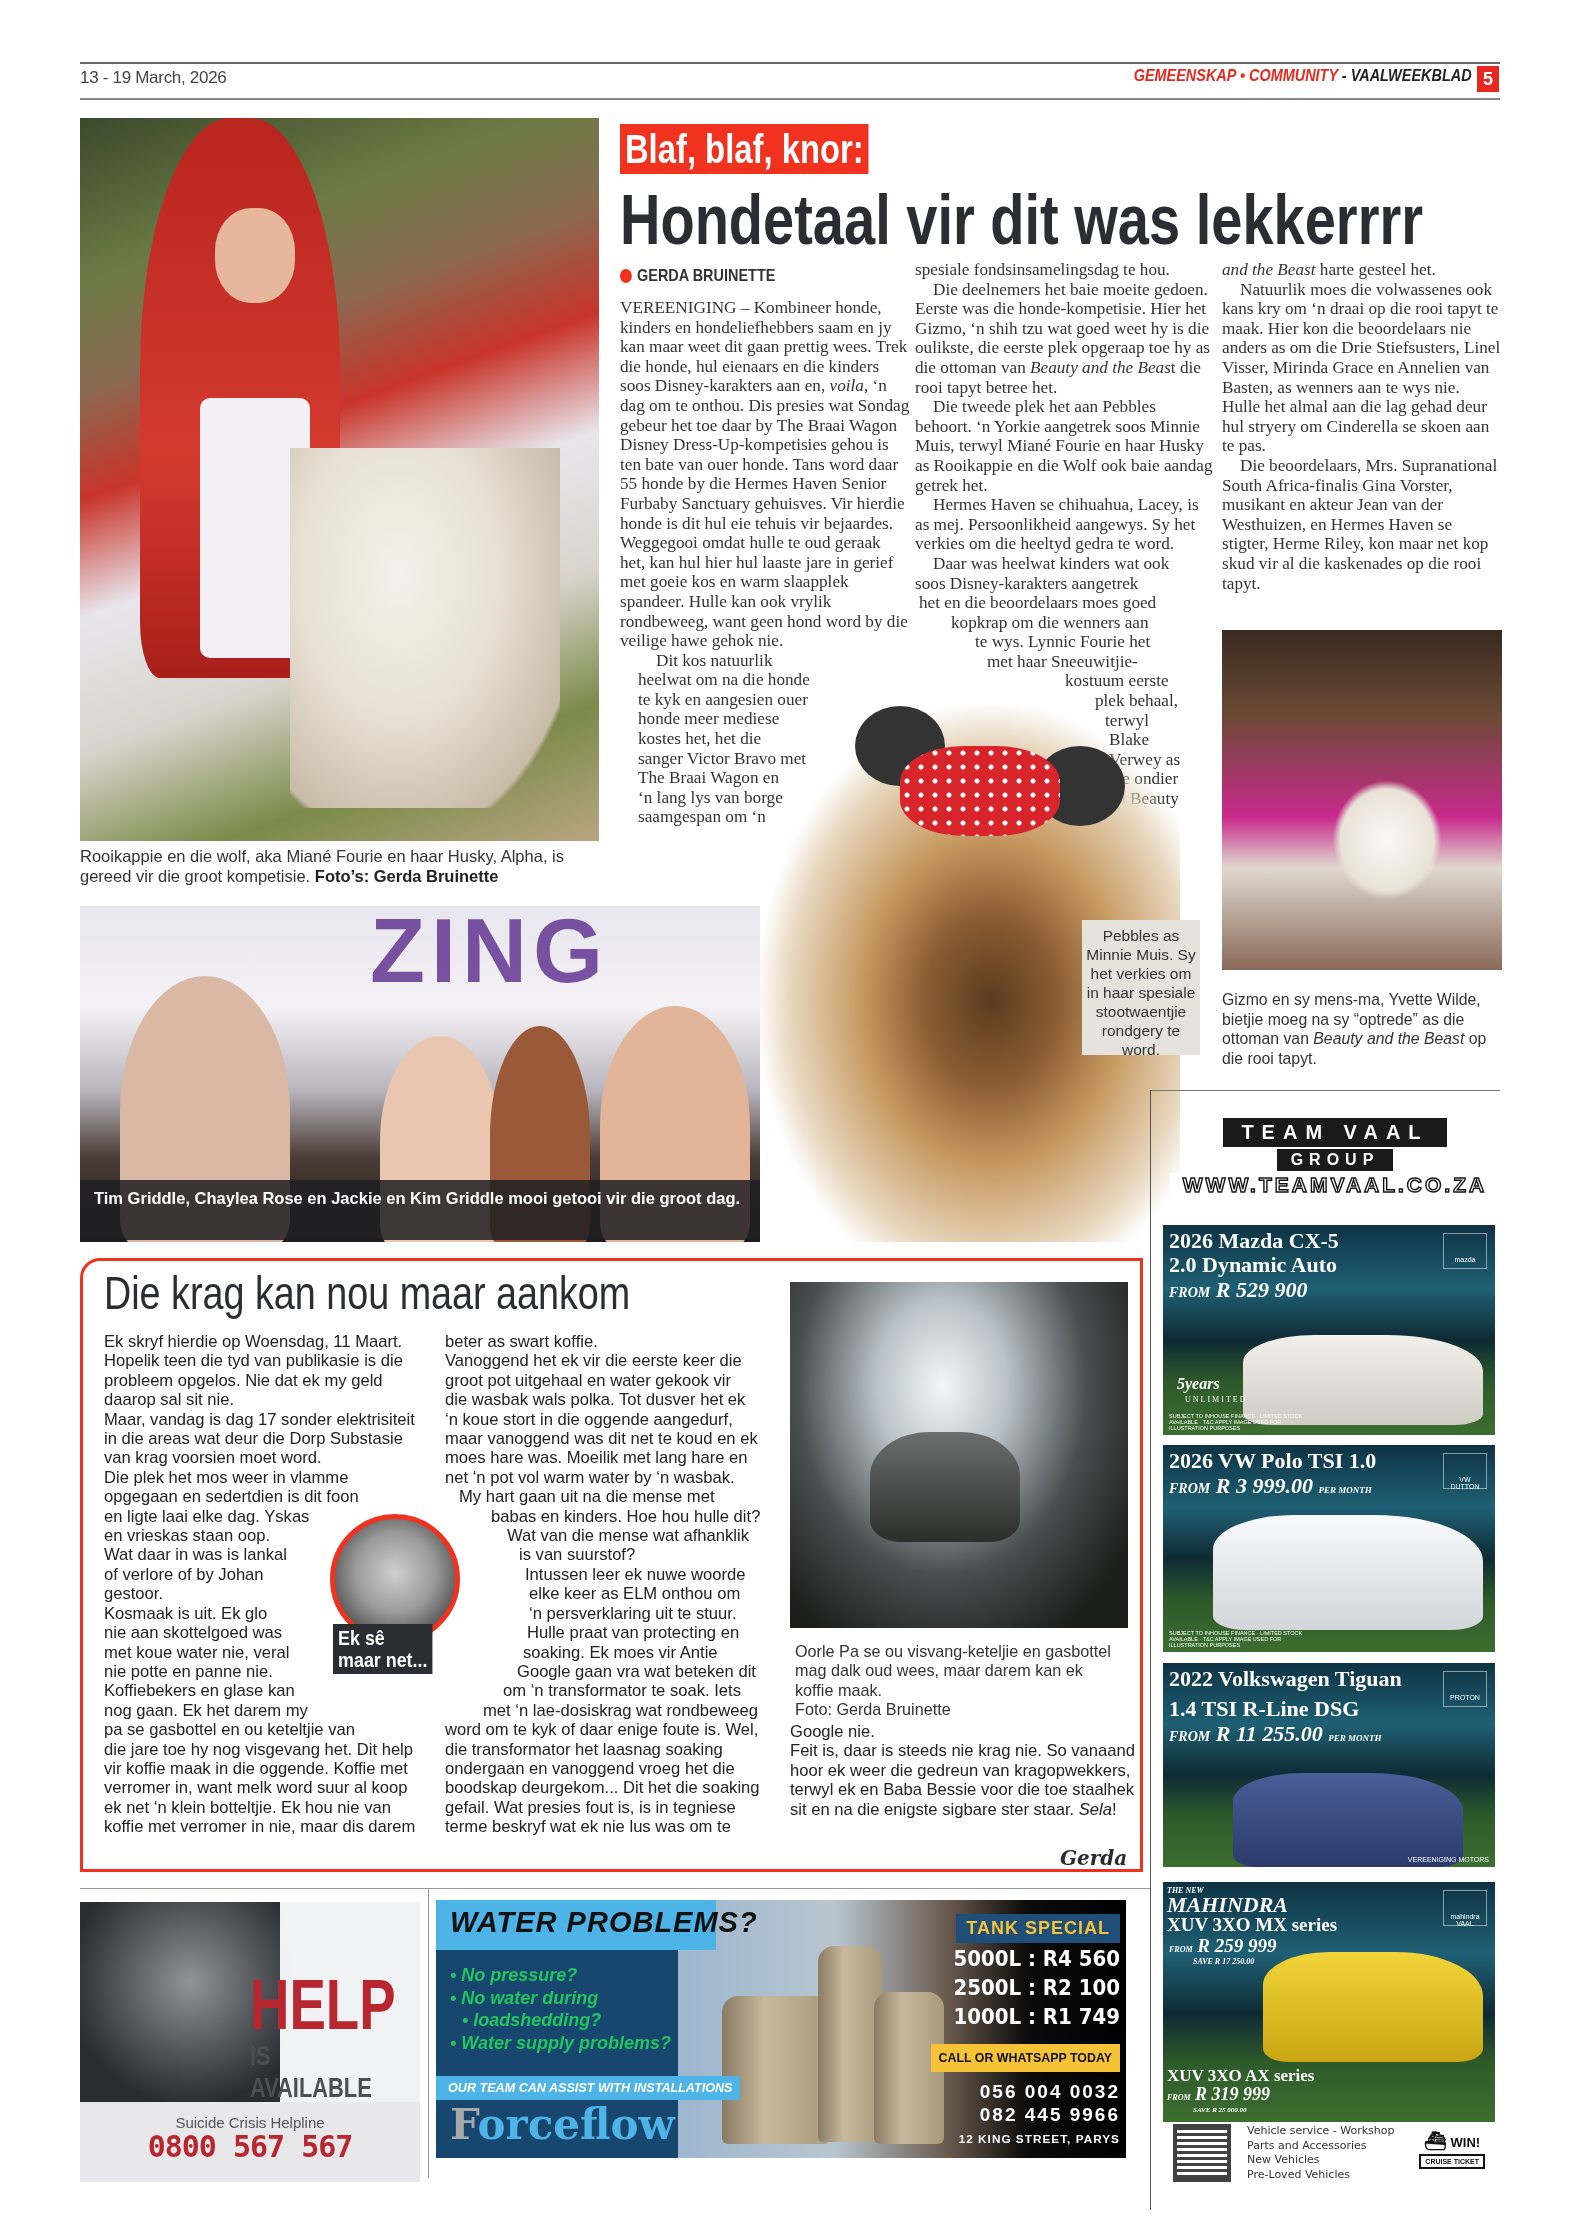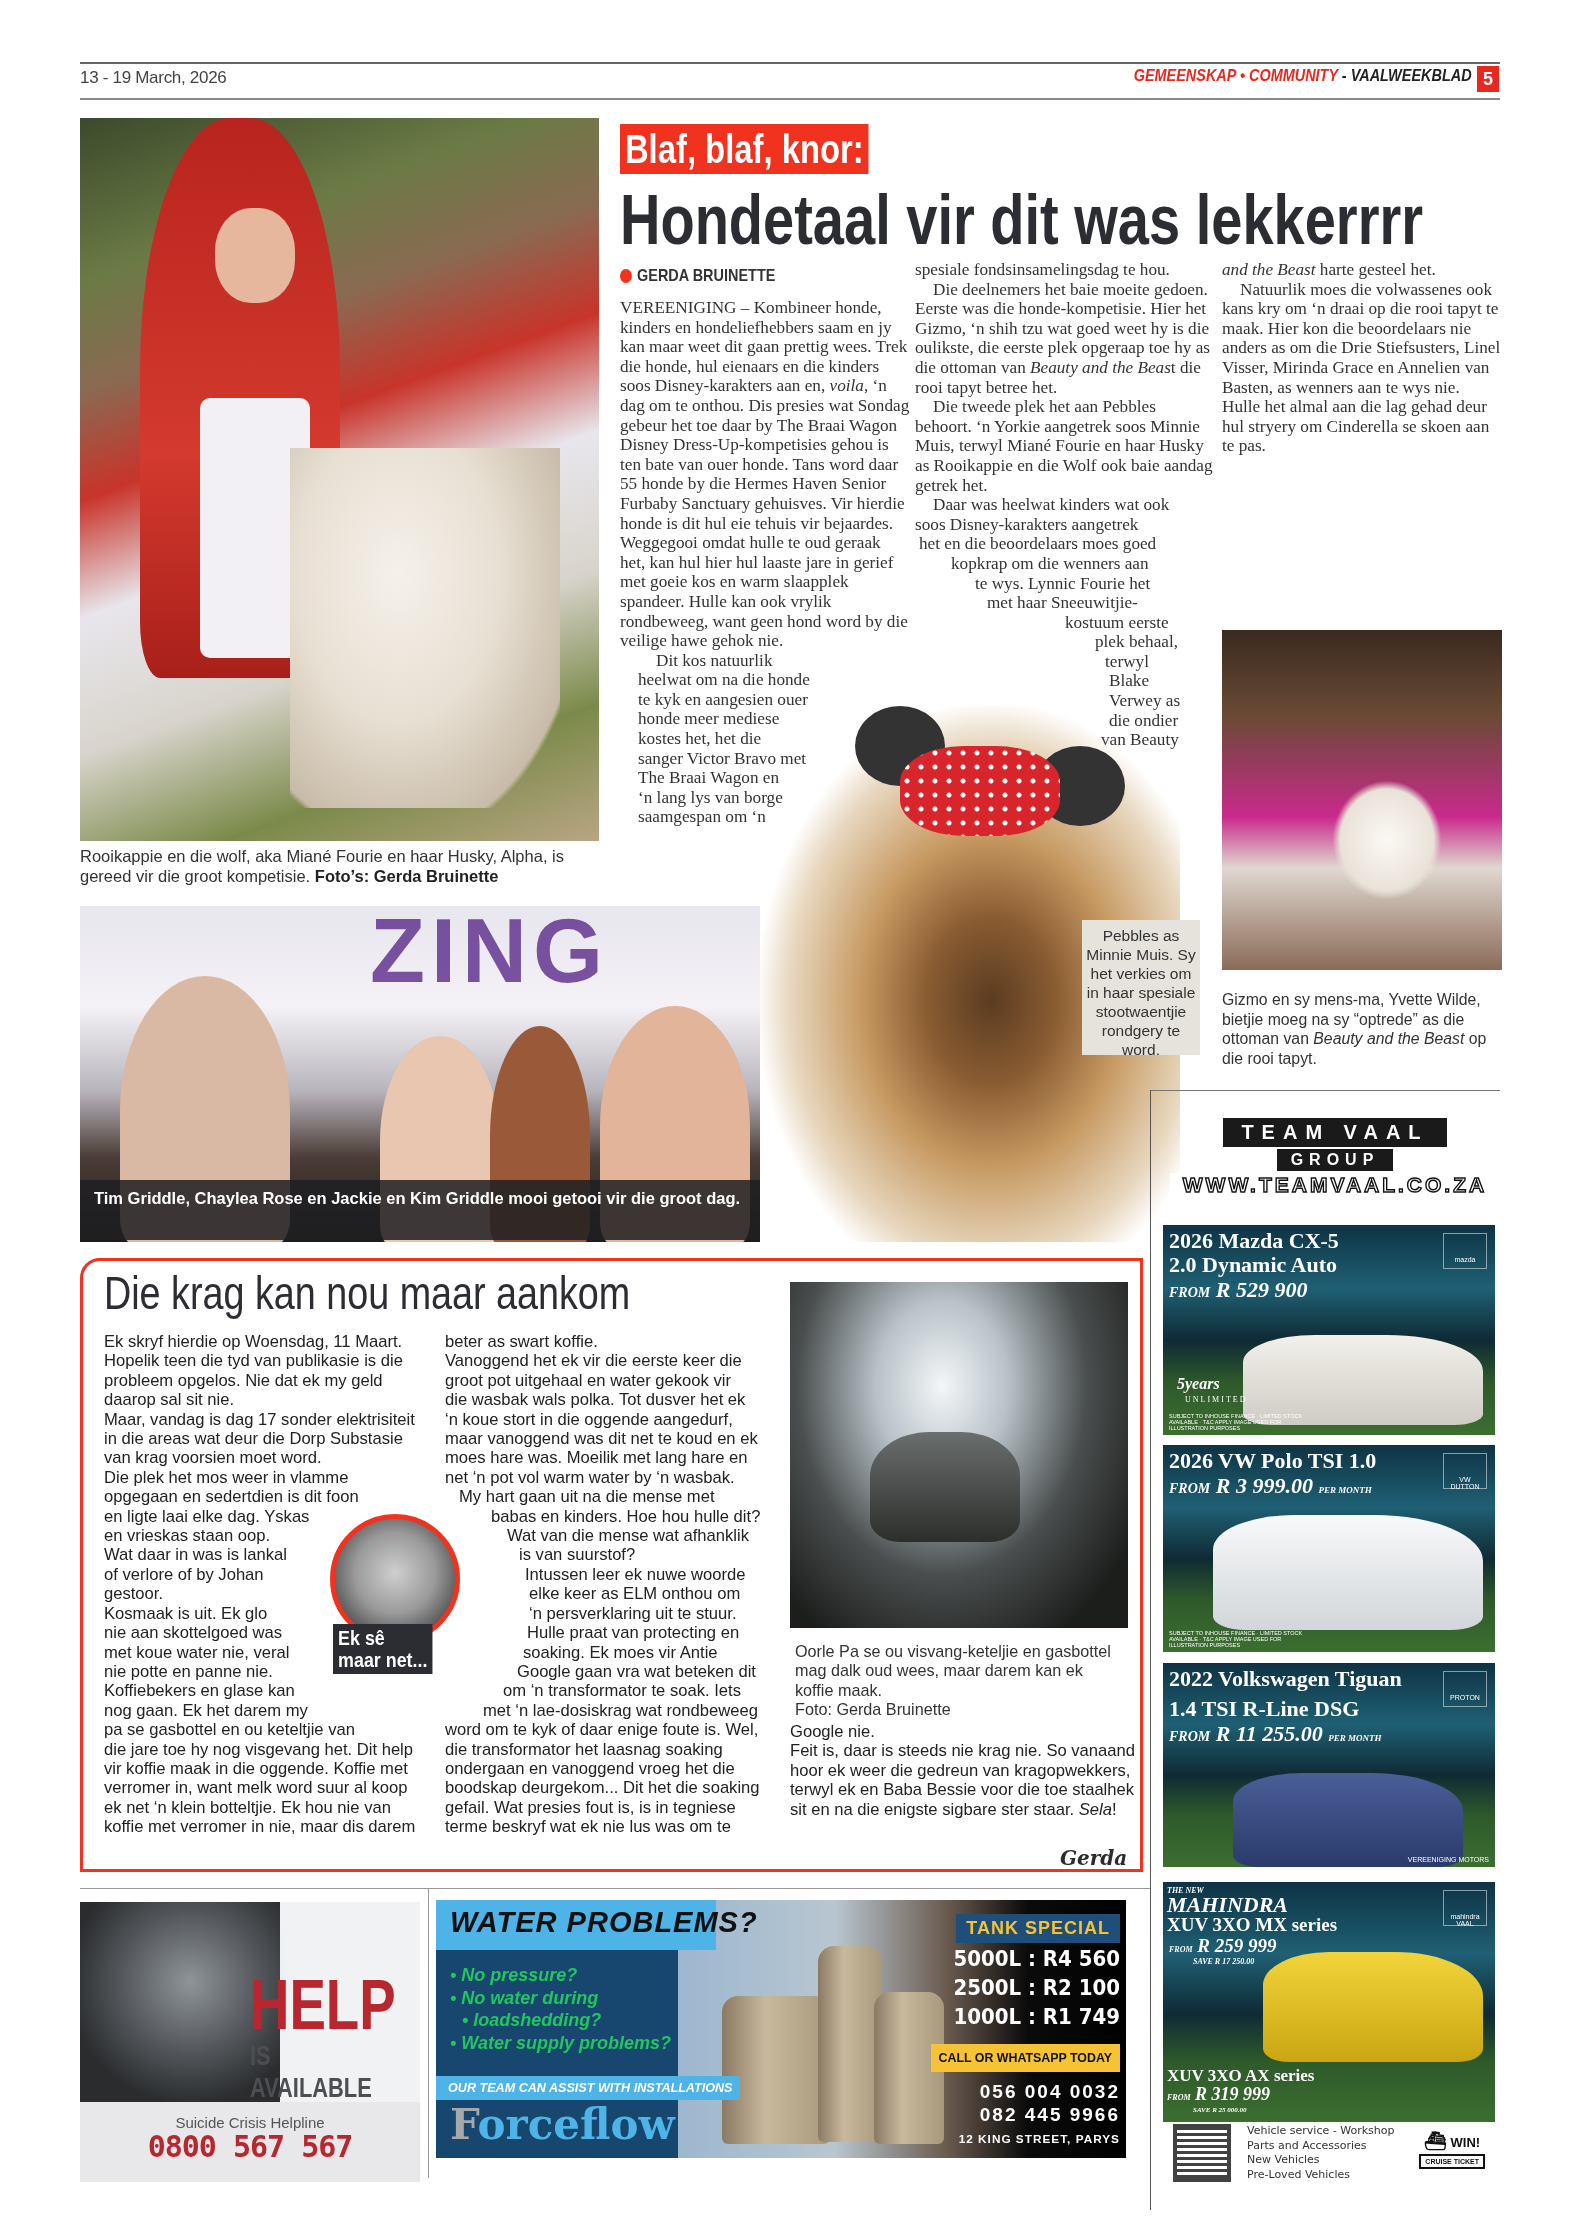--- a/index.html
+++ b/index.html
@@ -159,40 +159,42 @@
       <span class="wrap-line" style="padding-left: 0px;">The Braai Wagon en</span>
       <span class="wrap-line" style="padding-left: 0px;">‘n lang lys van borge</span>
       <span class="wrap-line" style="padding-left: 0px;">saamgespan om ‘n</span>
     </div>
 </div>
 
 <div class="col col2">
   <p>spesiale fondsinsamelingsdag te hou.</p>
   <p class="ind"><span>Die deelnemers het baie moeite gedoen. Eerste was die honde-kompetisie. Hier het Gizmo, ‘n shih tzu wat goed weet hy is die oulikste, die eerste plek opgeraap toe hy as die ottoman van </span><i>Beauty and the Beas</i><span>t die rooi tapyt betree het.</span></p>
   <p class="ind">Die tweede plek het aan Pebbles behoort. ‘n Yorkie aangetrek soos Minnie Muis, terwyl Miané Fourie en haar Husky as Rooikappie en die Wolf ook baie aandag getrek het.</p>
+  <p class="ind">Hermes Haven se chihuahua, Lacey, is as mej. Persoonlikheid aangewys. Sy het verkies om die heeltyd gedra te word.</p>
   <div id="c2p5">
       <span class="wrap-line" style="padding-left: 18px;">Daar was heelwat kinders wat ook</span>
       <span class="wrap-line" style="padding-left: 0px;">soos Disney-karakters aangetrek</span>
       <span class="wrap-line" style="padding-left: 4px;">het en die beoordelaars moes goed</span>
       <span class="wrap-line" style="padding-left: 36px;">kopkrap om die wenners aan</span>
       <span class="wrap-line" style="padding-left: 60px;">te wys. Lynnic Fourie het</span>
       <span class="wrap-line" style="padding-left: 72px;">met haar Sneeuwitjie-</span>
       <span class="wrap-line" style="padding-left: 150px;">kostuum eerste</span>
       <span class="wrap-line" style="padding-left: 180px;">plek behaal,</span>
       <span class="wrap-line" style="padding-left: 190px;">terwyl</span>
       <span class="wrap-line" style="padding-left: 194px;">Blake</span>
       <span class="wrap-line" style="padding-left: 194px;">Verwey as</span>
       <span class="wrap-line" style="padding-left: 194px;">die ondier</span>
       <span class="wrap-line" style="padding-left: 186px;">van Beauty</span>
     </div>
 </div>
 
 <div class="col col3">
   <p><i>and the Beast</i><span> harte gesteel het.</span></p>
   <p class="ind">Natuurlik moes die volwassenes ook kans kry om ‘n draai op die rooi tapyt te maak. Hier kon die beoordelaars nie anders as om die Drie Stiefsusters, Linel Visser, Mirinda Grace en Annelien van Basten, as wenners aan te wys nie. Hulle het almal aan die lag gehad deur hul stryery om Cinderella se skoen aan te pas.</p>
+  <p class="ind">Die beoordelaars, Mrs. Supranational South Africa-finalis Gina Vorster, musikant en akteur Jean van der Westhuizen, en Hermes Haven se stigter, Herme Riley, kon maar net kop skud vir al die kaskenades op die rooi tapyt.</p>
 </div>
 
 <div class="photo ph-giz">
   <div class="dog"></div>
 </div>
 <div class="abs cap-giz">
   <span>Gizmo en sy mens-ma, Yvette Wilde, bietjie moeg na sy “optrede” as die ottoman van </span><i>Beauty and the Beast</i><span> op die rooi tapyt.</span>
 </div>
 
 <div class="photo ph-group">

